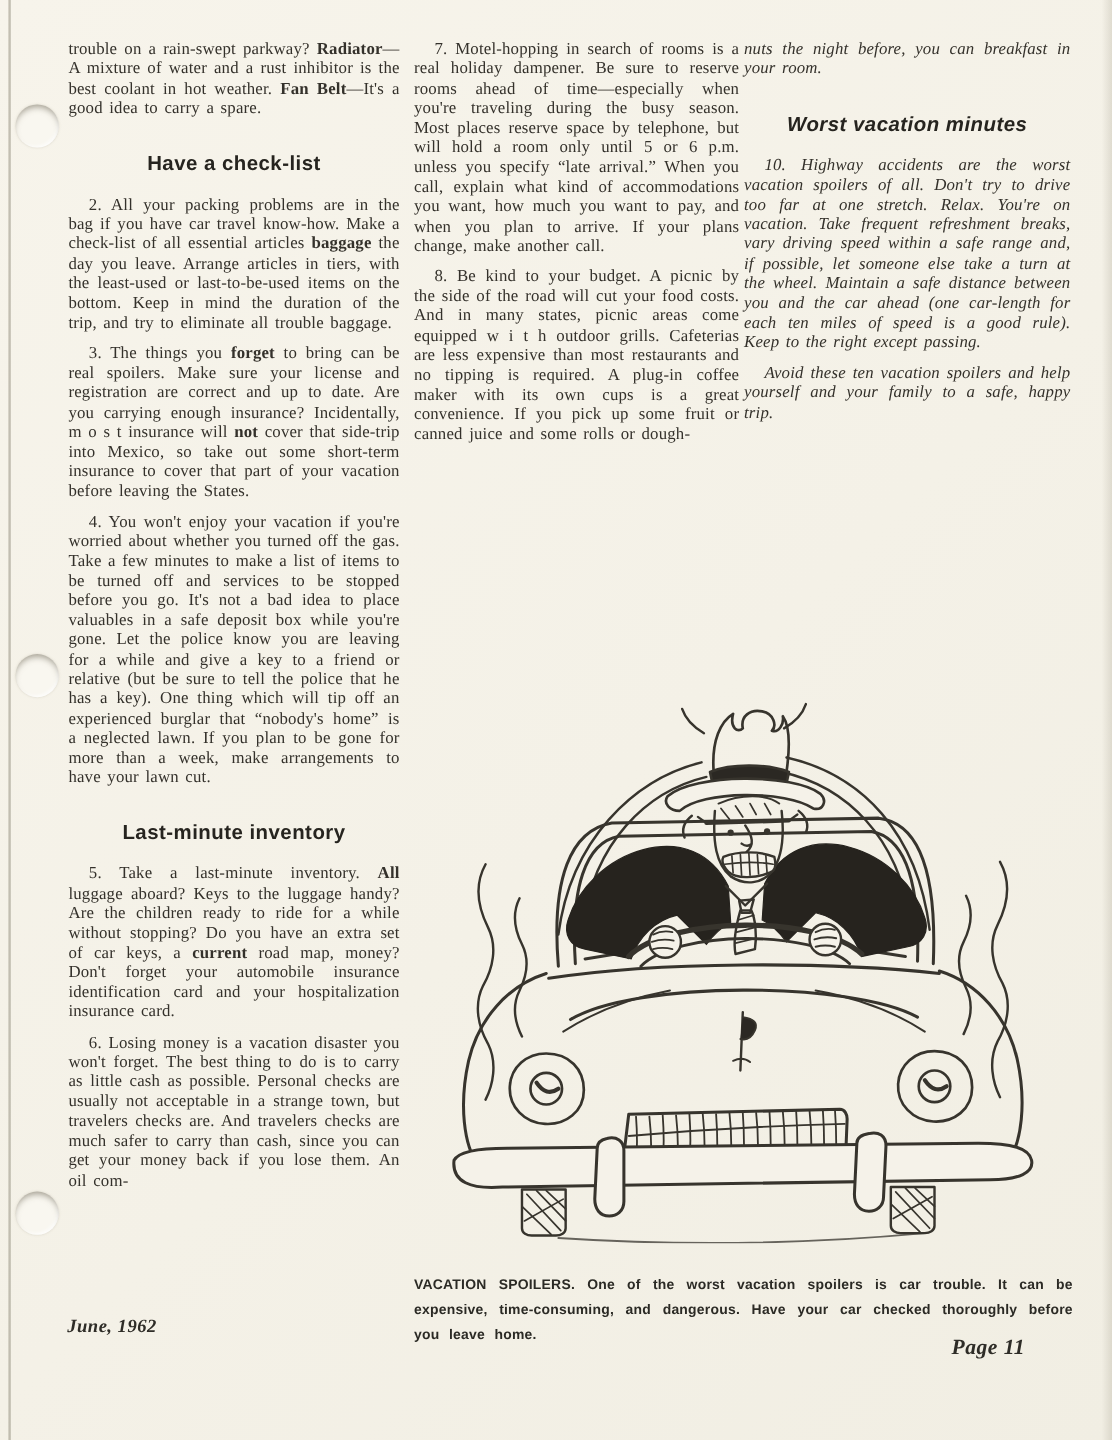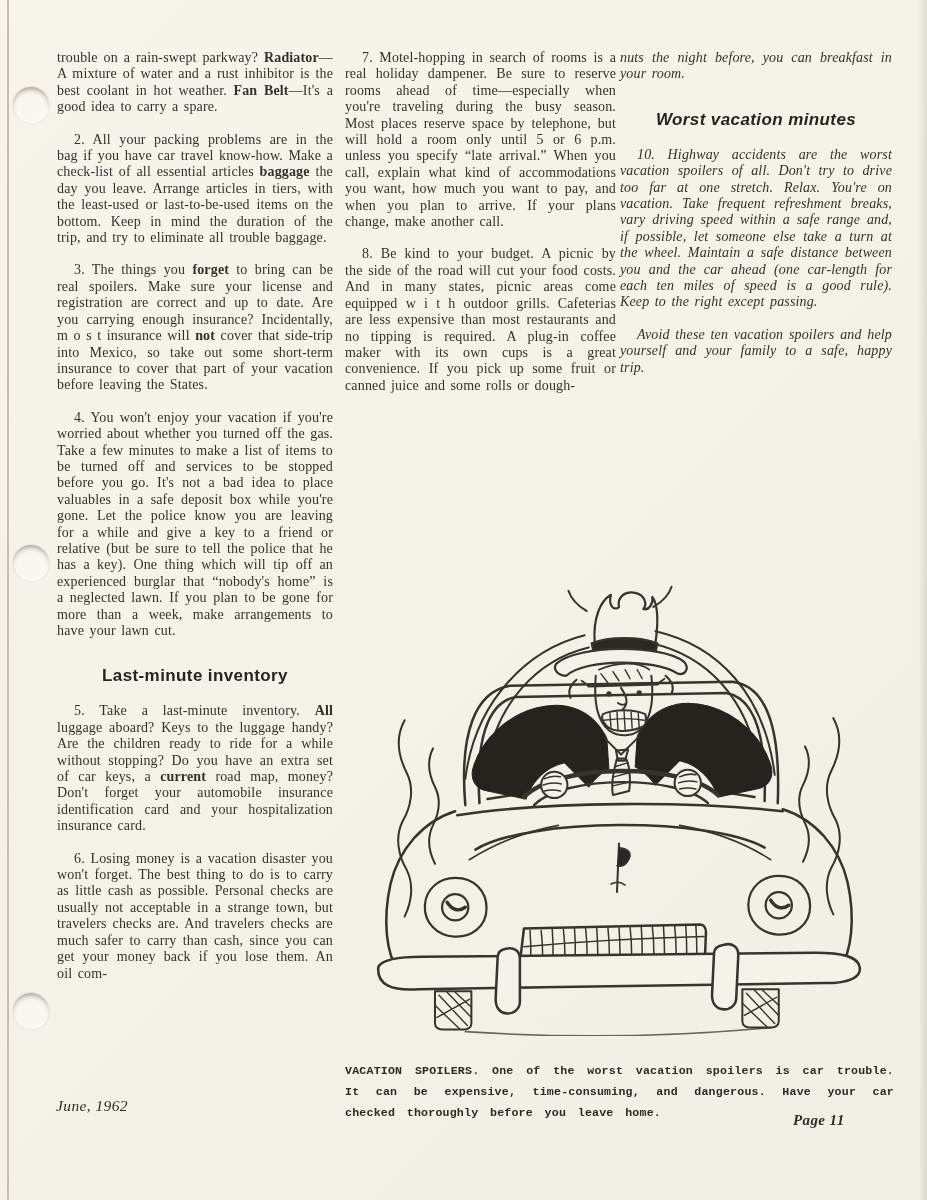--- a/index.html
+++ b/index.html
@@ -13,58 +13,59 @@
   .punch{
     position:absolute;left:13px;width:36px;height:36px;border-radius:50%;
     background:#f9f7f0;
     box-shadow:inset 0 4px 5px -2px rgba(95,88,70,.55), inset -2px -2px 3px -1px rgba(255,255,255,.9), 0 0 2px rgba(130,122,100,.25);
   }
   .col{position:absolute;top:34px;}
   .col-1{left:57px;width:276px;}
   .col-2{left:345px;width:271px;}
   .col-3{left:620px;width:272px;font-style:italic;}
   p.body{
-    margin:16px 0 9px 0;font-size:14px;line-height:16.4px;text-align:justify;
+    margin:0 0 9px 0;font-size:14px;line-height:16.4px;text-align:justify;
     letter-spacing:.15px;word-spacing:1.8px;text-indent:17px;
   }
   p.body.noindent{text-indent:0;}
   span.b{font-weight:bold;}
   h2.heading{
     font-family:"Liberation Sans",sans-serif;font-weight:bold;color:#26241f;
     font-size:17px;text-align:center;letter-spacing:.4px;margin:27px 0 17px 0;
   }
   .illus{position:absolute;left:346px;top:550px;width:546px;height:486px;}
   .illus svg{width:100%;height:100%;}
   .caption{
     position:absolute;left:345px;top:1048px;width:549px;
-    font-family:Liberation Mono, monospace;font-weight:bold;color:#2b2a25;
+    font-family:Liberation Sans, sans-serif;font-weight:bold;color:#2b2a25;
     font-size:11.6px;line-height:21px;text-align:justify;word-spacing:4.5px;letter-spacing:.2px;
   }
   .footer-left{
     position:absolute;left:56px;top:1097px;
-    font-style:italic;font-weight:normal;font-size:15.5px;color:#2e2c27;letter-spacing:.4px;
+    font-style:italic;font-weight:bold;font-size:15.5px;color:#2e2c27;letter-spacing:.4px;
   }
   .footer-right{
     position:absolute;left:793px;top:1112px;
-    font-style:italic;font-weight:bold;font-size:15px;color:#2e2c27;letter-spacing:.4px;
+    font-style:italic;font-weight:bold;font-size:18px;color:#2e2c27;letter-spacing:.4px;
   }
   .sk{stroke:#37342d;fill:none;stroke-linecap:round;stroke-linejoin:round;}
 </style>
 </head>
 <body>
 
 <div class="page">
   <div class="edge-line"></div>
   <div class="edge-right"></div>
   <div class="punch" style="top:87px;"></div>
   <div class="punch" style="top:545px;"></div>
   <div class="punch" style="top:993px;"></div>
 
   <div class="col col-1">
     <p class="body noindent"><span>trouble on a rain-swept parkway? </span><span class="b">Radiator</span><span>—A mixture of water and a rust inhibitor is the best coolant in hot weather. </span><span class="b">Fan Belt</span><span>—It's a good idea to carry a spare.</span></p>
+    <h2 class="heading">Have a check-list</h2>
     <p class="body"><span>2. All your packing problems are in the bag if you have car travel know-how. Make a check-list of all essential articles </span><span class="b">baggage</span><span> the day you leave. Arrange articles in tiers, with the least-used or last-to-be-used items on the bottom. Keep in mind the duration of the trip, and try to eliminate all trouble baggage.</span></p>
     <p class="body"><span>3. The things you </span><span class="b">forget</span><span> to bring can be real spoilers. Make sure your license and registration are correct and up to date. Are you carrying enough insurance? Incidentally, m o s t insurance will </span><span class="b">not</span><span> cover that side-trip into Mexico, so take out some short-term insurance to cover that part of your vacation before leaving the States.</span></p>
     <p class="body">4. You won't enjoy your vacation if you're worried about whether you turned off the gas. Take a few minutes to make a list of items to be turned off and services to be stopped before you go. It's not a bad idea to place valuables in a safe deposit box while you're gone. Let the police know you are leaving for a while and give a key to a friend or relative (but be sure to tell the police that he has a key). One thing which will tip off an experienced burglar that “nobody's home” is a neglected lawn. If you plan to be gone for more than a week, make arrangements to have your lawn cut.</p>
     <h2 class="heading">Last-minute inventory</h2>
     <p class="body"><span>5. Take a last-minute inventory. </span><span class="b">All</span><span> luggage aboard? Keys to the luggage handy? Are the children ready to ride for a while without stopping? Do you have an extra set of car keys, a </span><span class="b">current</span><span> road map, money? Don't forget your automobile insurance identification card and your hospitalization insurance card.</span></p>
     <p class="body">6. Losing money is a vacation disaster you won't forget. The best thing to do is to carry as little cash as possible. Personal checks are usually not acceptable in a strange town, but travelers checks are. And travelers checks are much safer to carry than cash, since you can get your money back if you lose them. An oil com-</p>
   </div>
 
   <div class="col col-2">
     <p class="body">7. Motel-hopping in search of rooms is a real holiday dampener. Be sure to reserve rooms ahead of time—especially when you're traveling during the busy season. Most places reserve space by telephone, but will hold a room only until 5 or 6 p.m. unless you specify “late arrival.” When you call, explain what kind of accommodations you want, how much you want to pay, and when you plan to arrive. If your plans change, make another call.</p>

